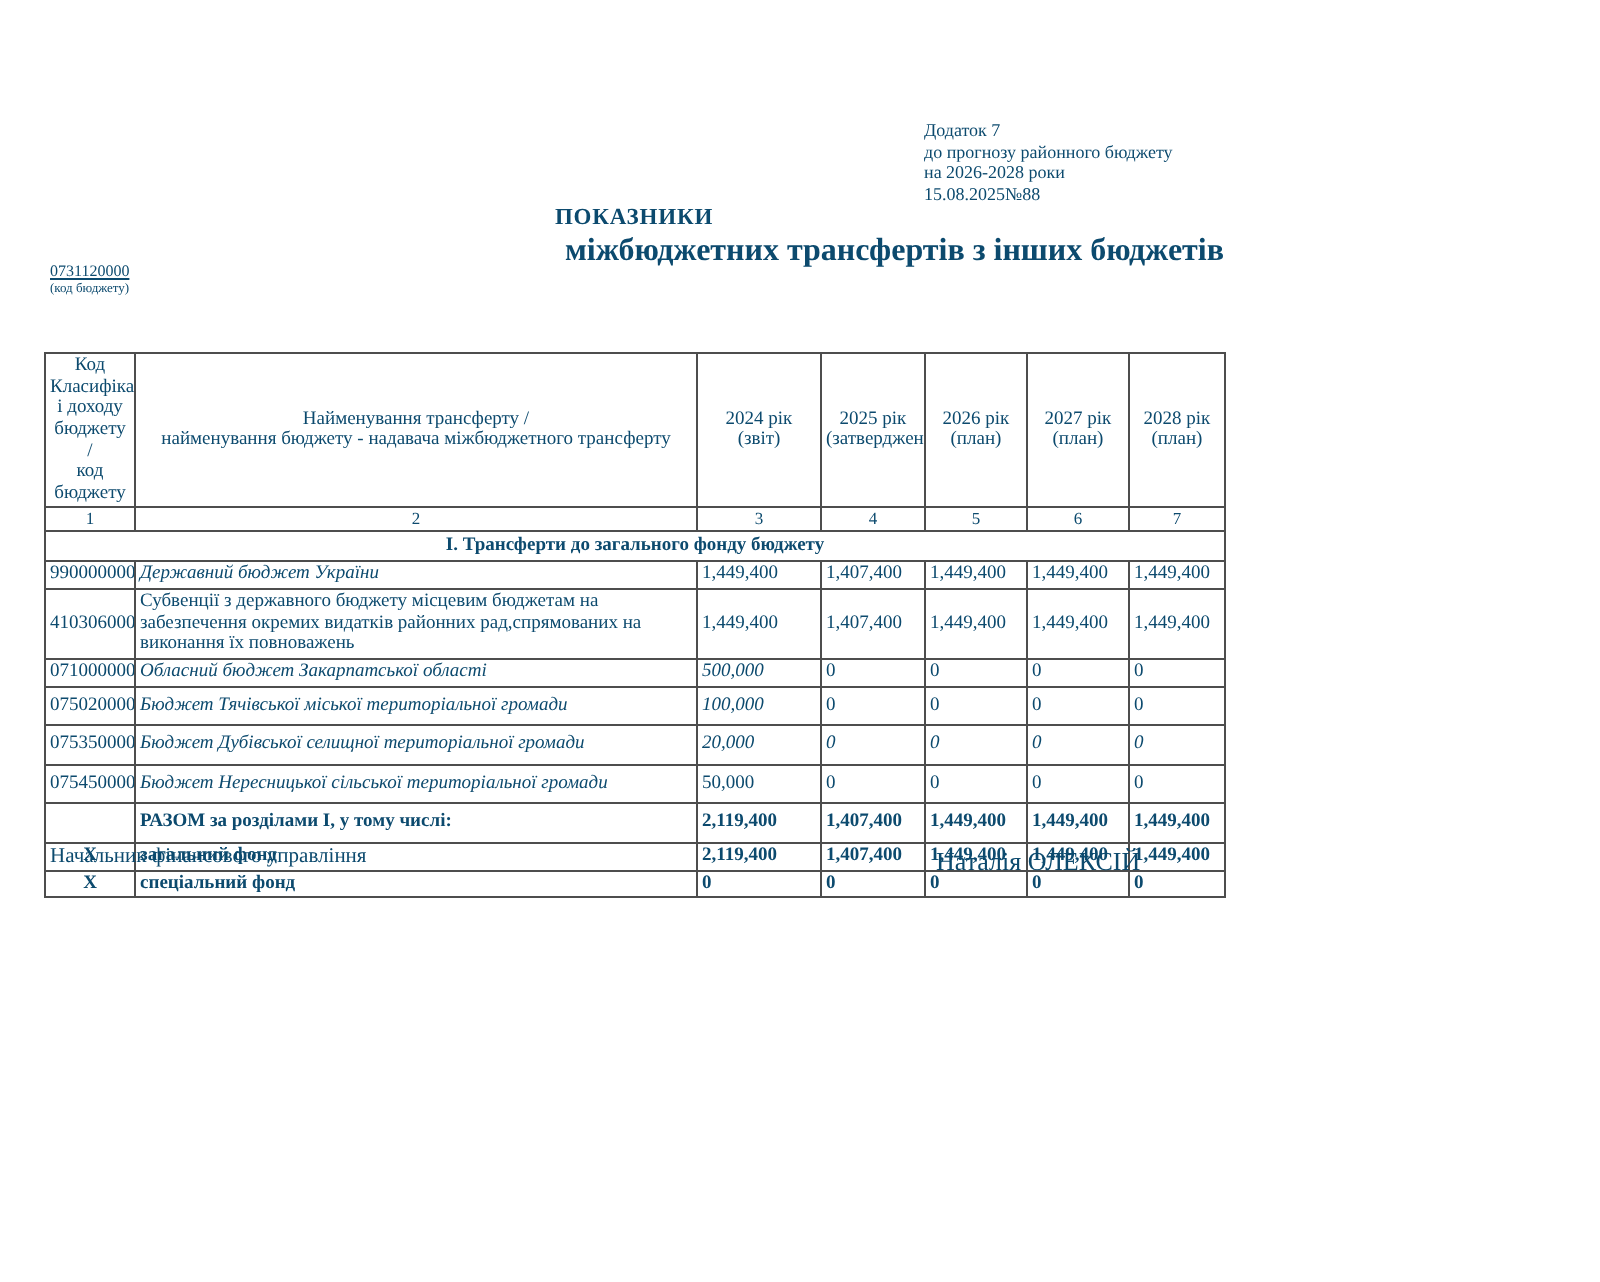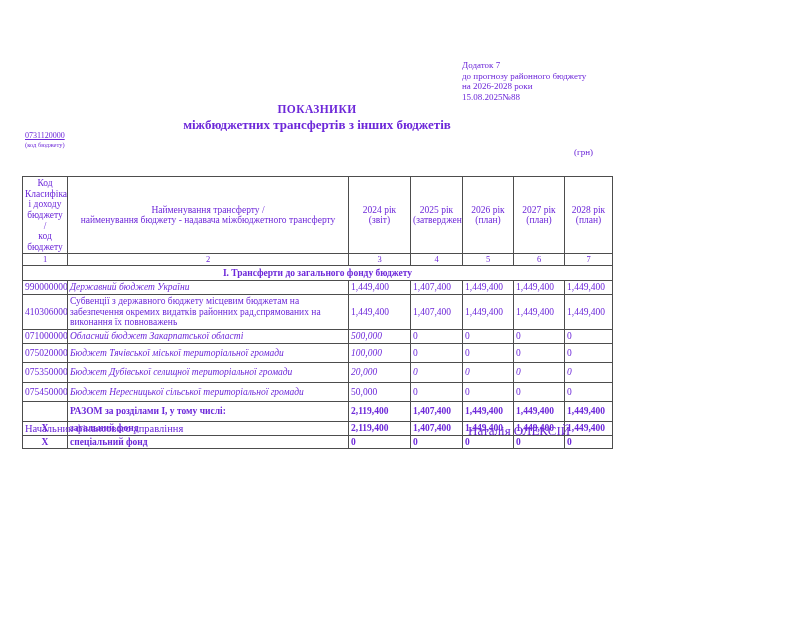--- a/index.html
+++ b/index.html
@@ -1,27 +1,27 @@
 <!DOCTYPE html>
 <html><head>
 <meta charset="utf-8">
 <style>
   html,body{margin:0;padding:0;background:#fff;}
   .page{
     position:relative;width:800px;height:641px;background:#ffffff;overflow:hidden;
-    font-family:"Liberation Serif","DejaVu Serif",serif;color:#6d28d9;
+    font-family:"Liberation Serif","DejaVu Serif",serif;color:#0c4a6e;
   }
   
   .appendix{position:absolute;left:462px;top:60px;font-size:9px;line-height:10.5px;}
   .appendix div{white-space:nowrap;}
   
   .title{position:absolute;left:22px;top:103px;width:590px;text-align:center;
     font-weight:bold;font-size:11.5px;letter-spacing:.4px;}
-  .subtitle{position:absolute;left:22px;top:117px;width:590px;text-align:center;
-    font-weight:bold;font-size:13px;}
+  .subtitle{position:absolute;left:22px;top:117px;width:590px;text-align:right;
+    font-weight:bold;font-size:16px;}
   
   .budget-code{position:absolute;left:25px;top:131px;font-size:8px;}
   .budget-code .code{text-decoration:underline;}
   .budget-code .code-label{font-size:6.5px;margin-top:1px;}
   
   .uah{position:absolute;left:22px;top:147px;width:571px;text-align:right;font-size:9px;}
   
   table.doc{position:absolute;left:22px;top:176px;width:590px;border-collapse:collapse;
     table-layout:fixed;font-size:9.5px;}
   table.doc th,table.doc td{border:1px solid #4d4d4d;padding:1px 2px;line-height:1.12;
@@ -54,21 +54,20 @@
   </div>
 
   <div class="title">ПОКАЗНИКИ</div>
   <div class="subtitle">міжбюджетних трансфертів з інших бюджетів</div>
 
   <div class="budget-code">
     <div class="code">0731120000</div>
     <div class="code-label">(код бюджету)</div>
   </div>
 
-  <div class="uah">(грн)</div>
 
   <table class="doc">
     <colgroup>
       <col style="width:45px">
         <col style="width:281px">
         <col style="width:62px">
       <col style="width:52px">
         <col style="width:51px">
         <col style="width:51px">
         <col style="width:48px">

